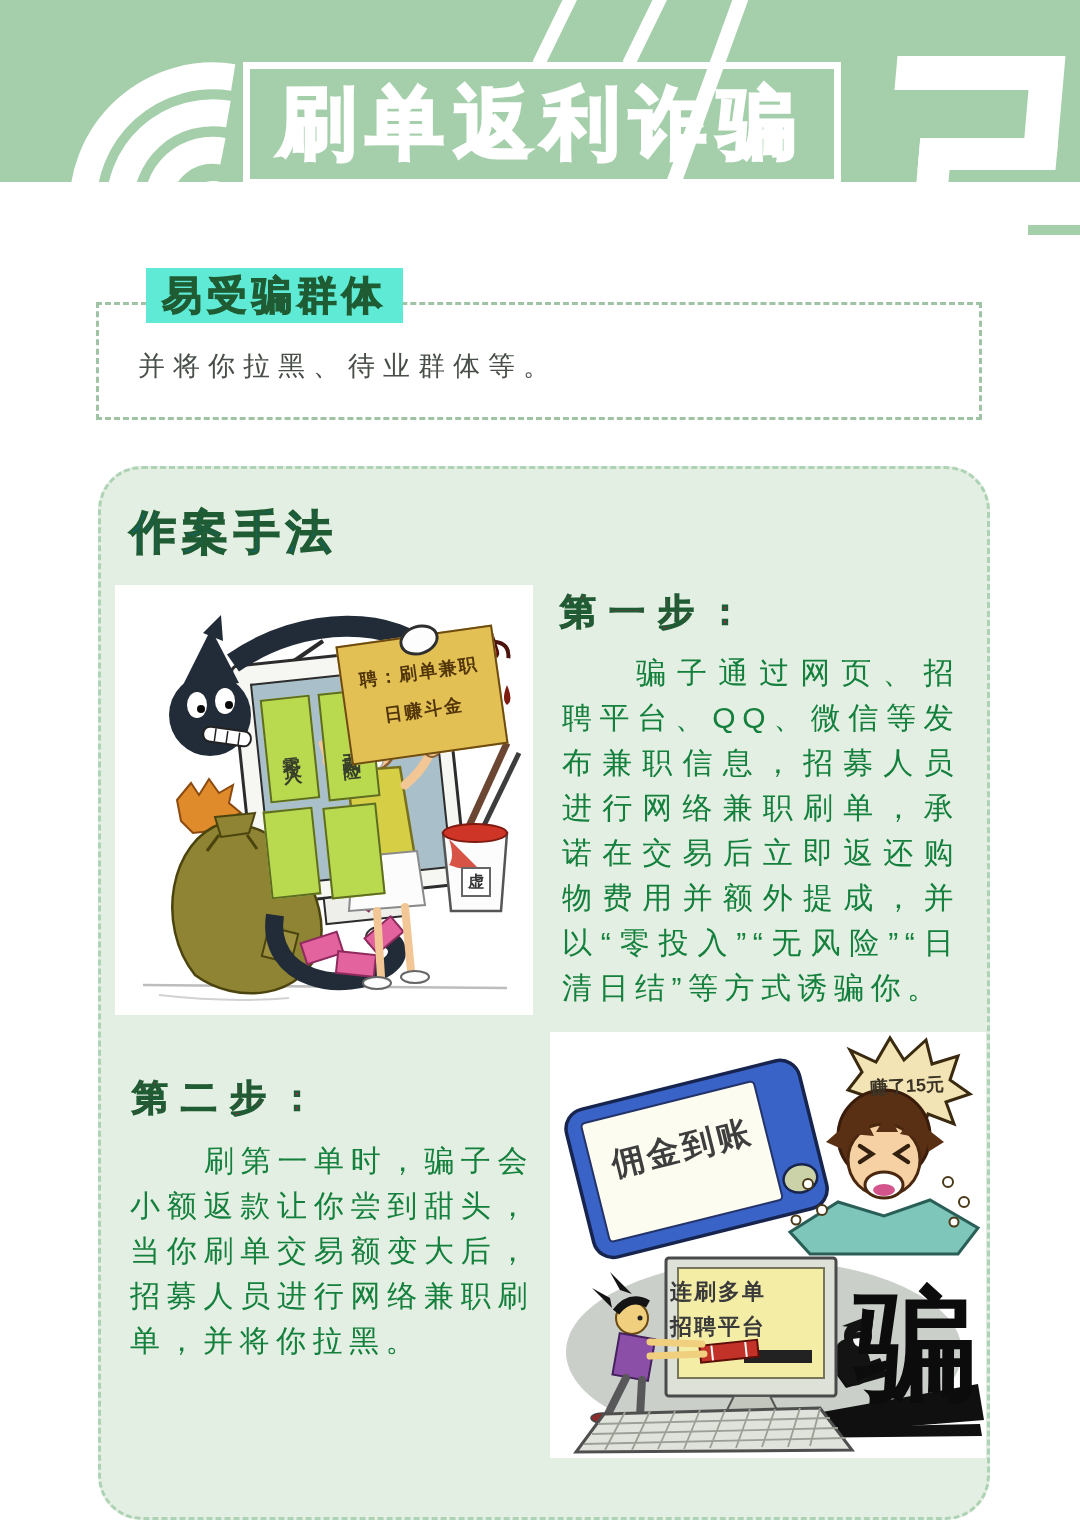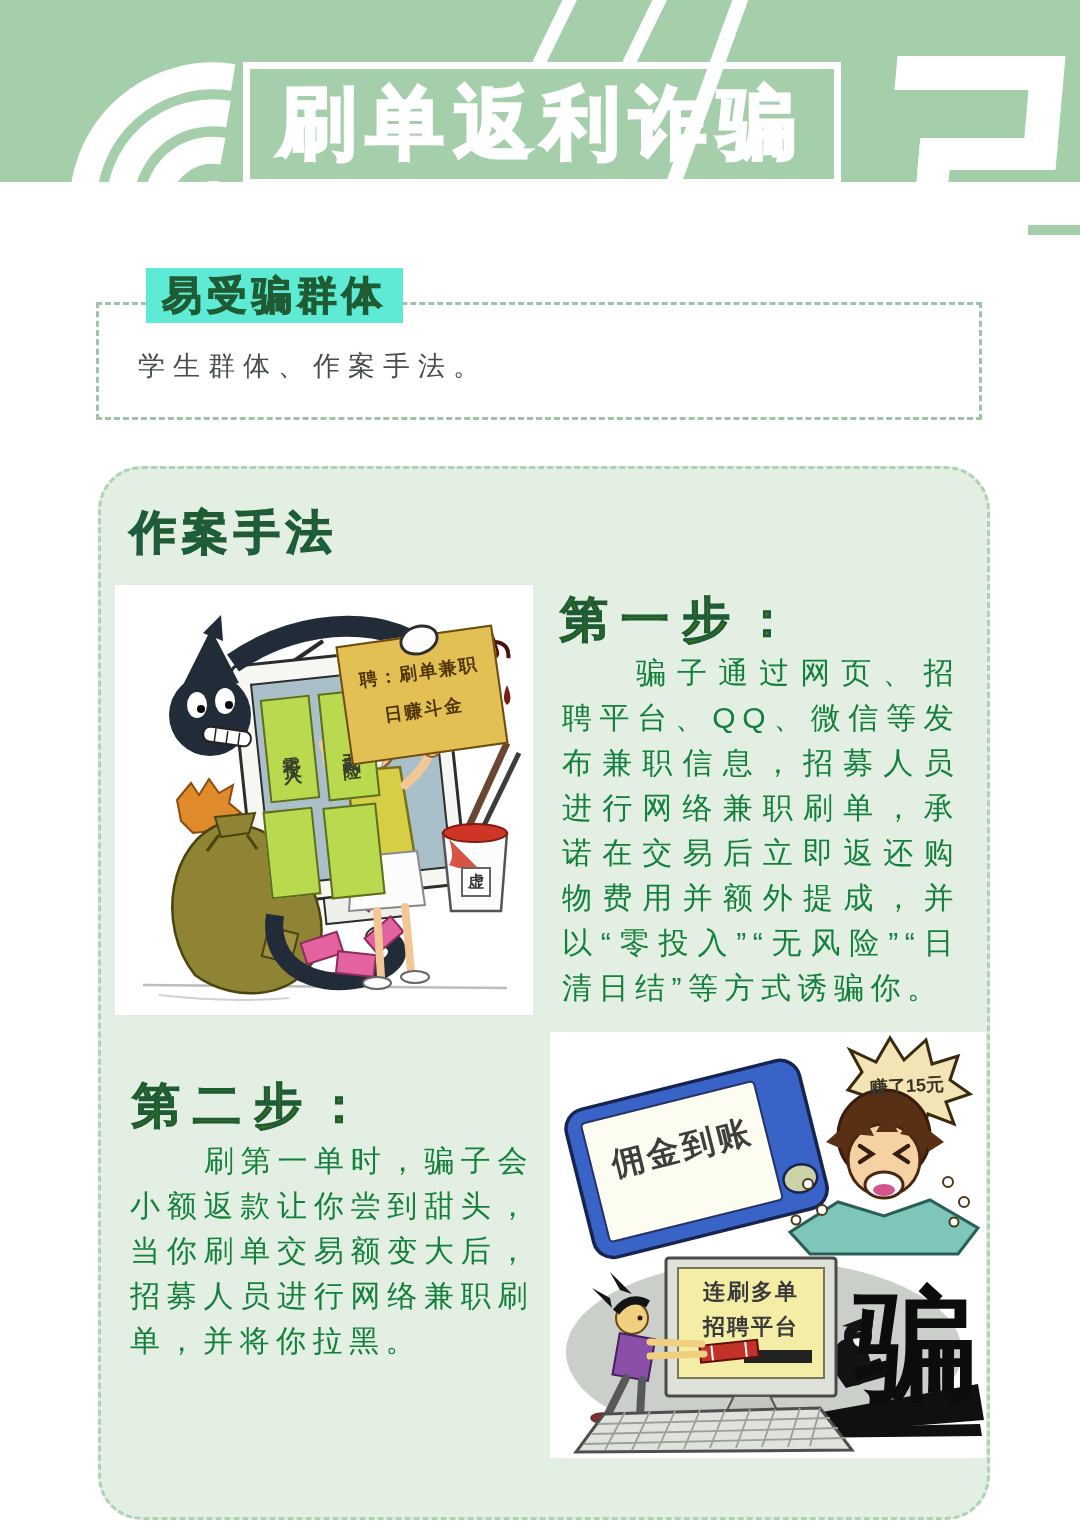--- a/index.html
+++ b/index.html
@@ -31,21 +31,21 @@
   .vul-body{left:138px;top:348px;color:#474f48;font-size:27px;letter-spacing:8px;white-space:nowrap;}
 
   
   .panel{left:98px;top:466px;width:886px;height:1048px;background:#e3efe2;
          border:3px dashed #aed3b4;border-radius:44px;}
   .panel-title{
     left:130px;top:502px;color:#0369a1;font-size:46px;font-weight:900;letter-spacing:6px;
     -webkit-text-stroke:1.5px #1f5c33;white-space:nowrap;
   }
   .step-head{
-    color:#4d7c0f;font-size:48px;font-weight:900;letter-spacing:13px;
+    color:#be185d;font-size:36px;font-weight:900;letter-spacing:13px;
     -webkit-text-stroke:1.2px #1f5c33;white-space:nowrap;
   }
   .step-body{
     color:#15803d;font-size:30px;line-height:45px;letter-spacing:6.5px;
     text-align:justify;text-indent:74px;
   }
   .img-box{background:#ffffff;overflow:hidden;}
   .img-box svg{position:absolute;left:0;top:0;}
 
   
@@ -73,21 +73,21 @@
   }
   .phone-text{
     position:absolute;left:46px;top:94px;width:172px;transform:rotate(-14deg);
     font-size:33px;font-weight:700;color:#3e3e3e;letter-spacing:3px;text-align:center;white-space:nowrap;
   }
   .bubble-text{
     position:absolute;left:302px;top:42px;width:110px;transform:rotate(-3deg);
     font-size:18px;font-weight:700;color:#3a3326;text-align:center;white-space:nowrap;
   }
   .screen-text{
-    position:absolute;left:128px;top:242px;width:146px;text-align:center;
+    position:absolute;left:120px;top:242px;width:146px;
     font-size:22px;font-weight:700;color:#3a3a3a;line-height:35px;letter-spacing:2px;
   }
   .fraud-char{
     position:absolute;left:296px;top:248px;width:140px;height:140px;
     font-size:122px;font-weight:900;color:#0c0c0c;line-height:130px;text-align:center;
   }
 </style>
 </head>
 <body>
 
@@ -118,21 +118,21 @@
     </g>
   </svg>
   <div class="abs title-box">
     <span>刷单返利诈骗</span>
   </div>
 </div>
 <div class="abs header-notch"></div>
 
 <div class="abs vul-box"></div>
 <div class="abs vul-title">易受骗群体</div>
-<div class="abs vul-body">学生群体、作案手法。</div>
+<div class="abs vul-body">并将你拉黑、待业群体等。</div>
 
 <div class="abs panel"></div>
 <div class="abs panel-title">作案手法</div>
 
 <div class="abs img-box" style="left:115px;top:585px;width:418px;height:430px;">
   <svg width="418" height="430" viewBox="0 0 418 430">
 
     <path d="M 28,400 L 392,403" stroke="#bdbdbd" stroke-width="2.5" fill="none"></path>
     <path d="M 44,410 q 70,8 130,3" stroke="#d2d2d2" stroke-width="2" fill="none"></path>
 

